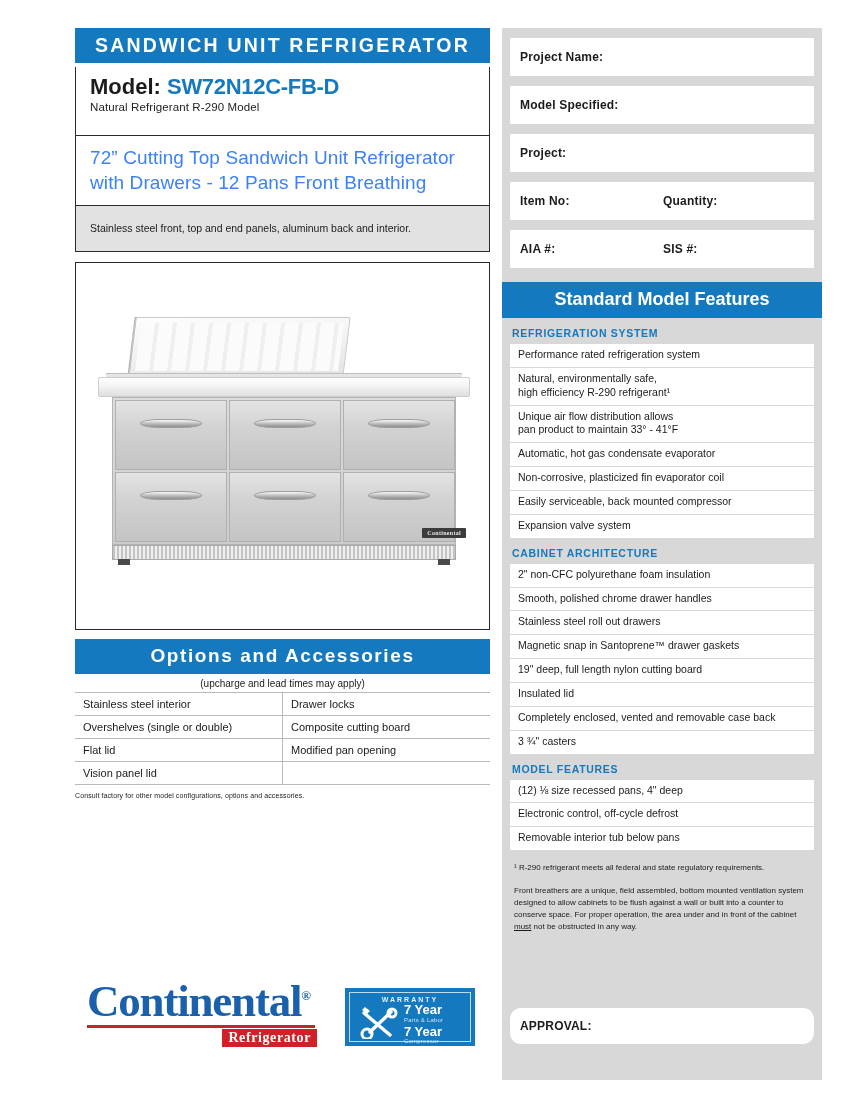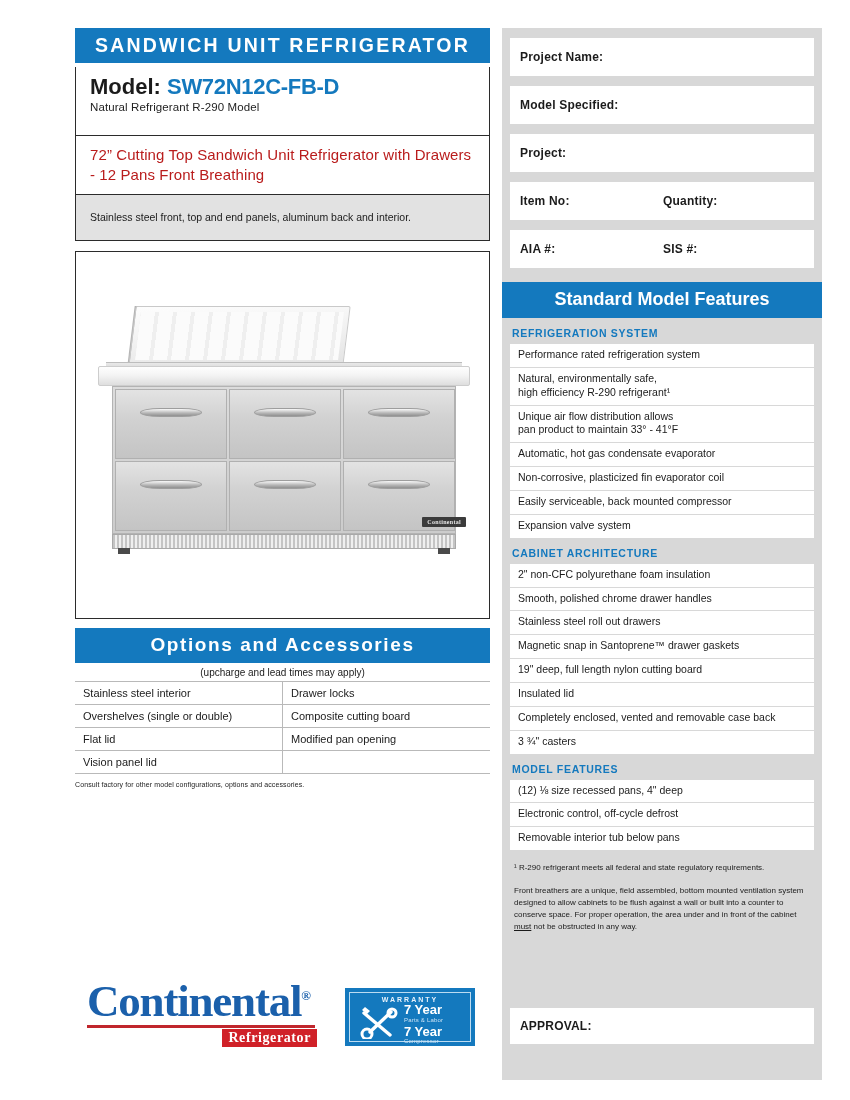--- a/index.html
+++ b/index.html
@@ -37,21 +37,21 @@
   .model-line { font-size:22px; font-weight:bold; color:#1b1b1b; line-height:1.05; white-space:nowrap;}
   .model-line .modelnum { color:#1479be; letter-spacing:-0.3px; }
   .model-sub { font-size:11.5px; color:#232323; margin-top:2px; letter-spacing:.1px;}
 
   .desc-box {
     border:1.5px solid #2b2b2b;
     border-top:none;
     background:#fff;
     padding:9px 14px 10px;
   }
-  .desc-title { font-size:15px; color:#b91c1c; line-height:1.33; letter-spacing:.1px;}
+  .desc-title { font-size:19px; color:#3b82f6; line-height:1.33; letter-spacing:.1px;}
 
   .desc-gray {
     background:#e2e2e2;
     border:1.5px solid #2b2b2b;
     border-top:none;
     padding:16px 14px 17px;
     font-size:10.5px;
     color:#1b1b1b;
   }
 
@@ -195,21 +195,21 @@
     padding:4px 8px 5px 8px; line-height:1.32;
   }
   .feat-row:last-child { border-bottom:none; }
   .footnote {
     font-size:8px; color:#1b1b1b; padding:12px 12px 0 12px; line-height:1.45;
   }
   .footnote.para2 { padding-top:11px; line-height:1.5; }
   .approval {
     background:#fff; margin:0 8px; height:36px;
     display:flex; align-items:center; padding:0 10px;
-    position:absolute; left:0; right:0; bottom:36px;
+    position:absolute; left:0; right:0; bottom:36px;border-radius:11px;
   }
   .approval .field-label { font-size:12px; }
   u { text-decoration:underline; }
 </style>
 </head>
 <body>
 
 <div class="page">
 
   <div class="left-col">

